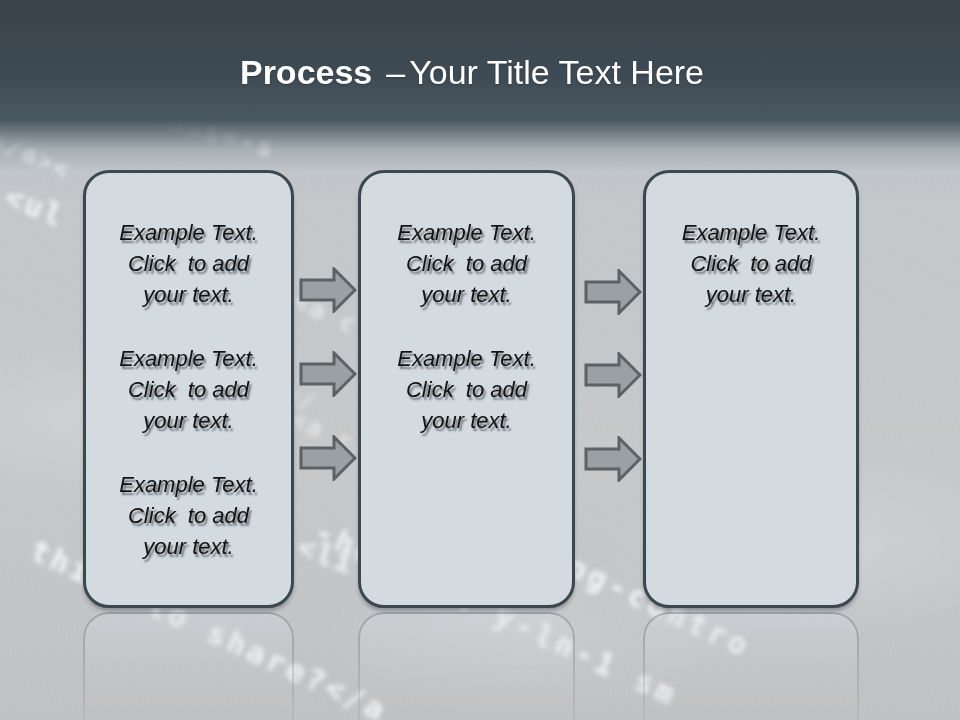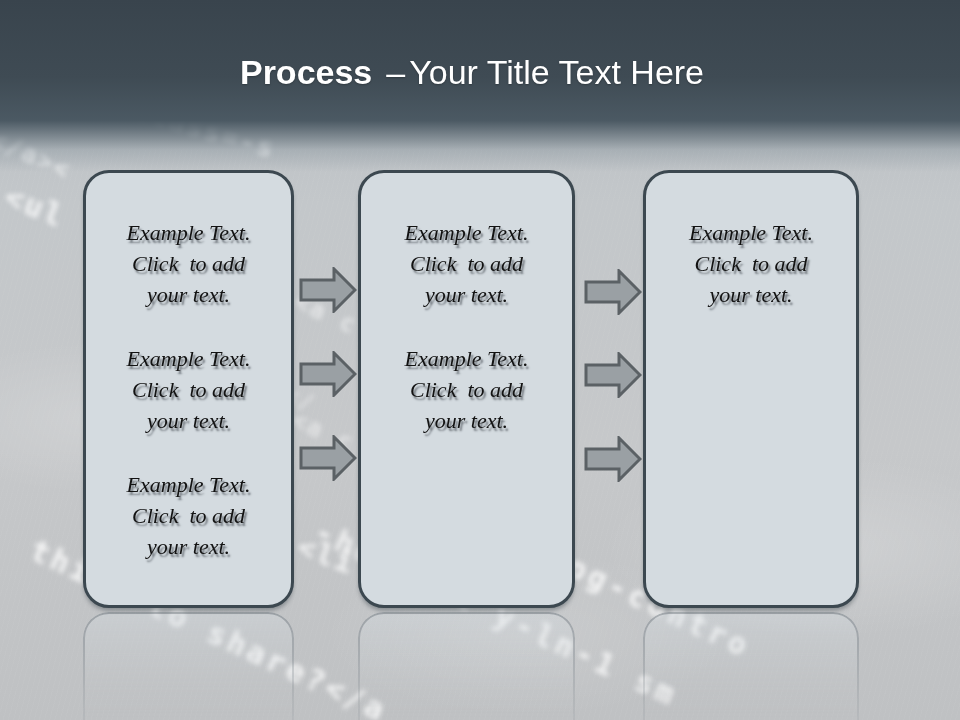--- a/index.html
+++ b/index.html
@@ -50,21 +50,20 @@
   .t-sep{font-weight:400;margin:0 4px 0 14px;}
   .t-rest{font-weight:400;}
 
   
   .box{
     position:absolute;top:170px;height:438px;box-sizing:border-box;
     background:var(--box_fill);
     border:3px solid var(--box_border);border-radius:26px;
     padding:44px 12px 8px;
     box-shadow:0 4px 4px -1px rgba(50,60,68,.40);
-    font-family:Liberation Serif, serif;
   }
   .box1{left:83px;width:211px;}
   .box2{left:358px;width:217px;}
   .box3{left:643px;width:216px;}
   .para{margin:0 0 33px 0;text-align:center;}
   .line{
     font-style:italic;font-size:22px;line-height:31px;color:var(--text_color);
     white-space:pre;
     text-shadow:2px 3px 2px rgba(105,112,118,.95);
   }

